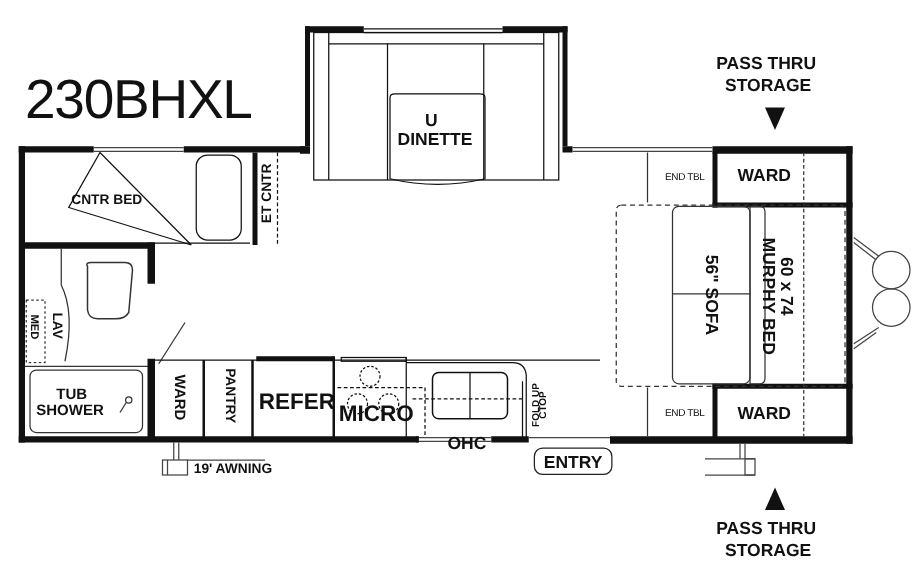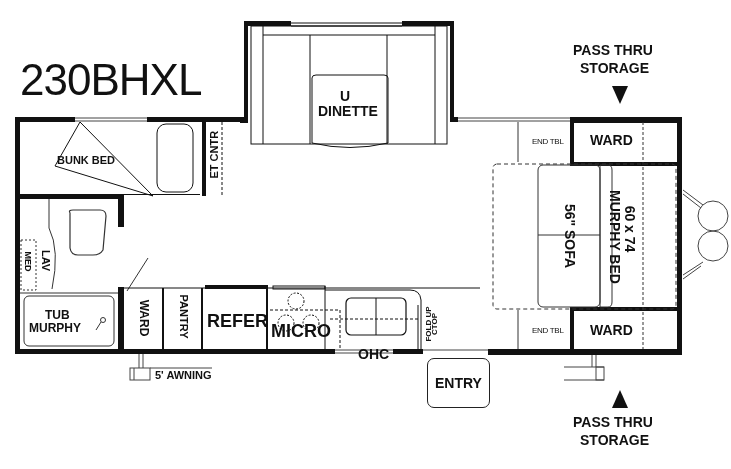--- a/index.html
+++ b/index.html
@@ -2,21 +2,21 @@
 <html><head>
 <meta charset="utf-8">
 <style>
   html, body { margin:0; padding:0; background:#ffffff; }
   body { width:731px; height:469px; position:relative; overflow:hidden;
          font-family:"Liberation Sans", "DejaVu Sans", sans-serif; color:#111; }
   svg.plan { position:absolute; left:0; top:0; }
   .lbl { position:absolute; font-weight:bold; color:#111; white-space:nowrap; line-height:1; }
   .title { font-size:44px; font-weight:normal; letter-spacing:-1px; }
   .rot90 { transform:rotate(90deg); transform-origin:center center; }
-  .tag { position:absolute; border:1.5px solid #222; border-radius:7px; padding:16px 7px;
+  .tag { position:absolute; border:1.5px solid #222; border-radius:7px; padding:2px 7px;
          font-weight:bold; font-size:14px; background:#fff; }
   .small { font-size:8px; font-weight:normal; letter-spacing:-0.3px; }
 </style>
 </head>
 <body>
 
 <svg class="plan" width="731" height="469" viewBox="0 0 731 469">
 
   <g fill="none" stroke="#111">
     <rect x="244" y="21" width="4" height="96" fill="#111" stroke="none"></rect>
@@ -148,40 +148,40 @@
 </svg>
 
 <div class="lbl title" style="left:20px;top:58px;">230BHXL</div>
 
 <div class="lbl" style="left:340px;top:89px;font-size:14px;">U</div>
 <div class="lbl" style="left:318px;top:104px;font-size:14px;text-align:center;">DINETTE</div>
 
 <div class="lbl" style="left:573px;top:43px;font-size:14px;">PASS THRU</div>
 <div class="lbl" style="left:580px;top:61px;font-size:14px;">STORAGE</div>
 
-<div class="lbl" style="left:57px;top:155px;font-size:11px;">BUNK BED</div>
+<div class="lbl" style="left:57px;top:155px;font-size:11px;">CNTR BED</div>
 <div class="lbl rot90" style="left:193px;top:152px;font-size:11px;width:42px;text-align:center;transform:rotate(-90deg);">ET CNTR</div>
 
 <div class="lbl" style="left:27px;top:255px;font-size:11px;width:36px;text-align:center;transform:rotate(90deg);">LAV</div>
 <div class="lbl" style="left:12px;top:257px;font-size:9px;width:30px;text-align:center;transform:rotate(90deg);">MED</div>
 
 <div class="lbl" style="left:45px;top:309px;font-size:12px;">TUB</div>
-<div class="lbl" style="left:29px;top:322px;font-size:12px;">MURPHY</div>
+<div class="lbl" style="left:29px;top:322px;font-size:12px;">SHOWER</div>
 
 <div class="lbl" style="left:123px;top:312px;font-size:12px;width:42px;text-align:center;transform:rotate(90deg);">WARD</div>
 <div class="lbl" style="left:158px;top:311px;font-size:11px;width:50px;text-align:center;transform:rotate(90deg);">PANTRY</div>
 <div class="lbl" style="left:207px;top:312px;font-size:18px;">REFER</div>
 <div class="lbl" style="left:271px;top:322px;font-size:18px;">MICRO</div>
 <div class="lbl" style="left:358px;top:335px;font-size:14px;margin-top:12px;">OHC</div>
 <div class="lbl" style="left:407px;top:320px;font-size:8px;width:44px;text-align:center;transform:rotate(-90deg);">FOLD UP</div>
 <div class="lbl" style="left:418px;top:320px;font-size:8px;width:34px;text-align:center;transform:rotate(-90deg);">CTOP</div>
 
 <div class="tag" style="left:427px;top:358px;">ENTRY</div>
 
-<div class="lbl" style="left:155px;top:370px;font-size:11px;">5' AWNING</div>
+<div class="lbl" style="left:155px;top:370px;font-size:11px;">19' AWNING</div>
 
 <div class="lbl small" style="left:532px;top:138px;">END TBL</div>
 <div class="lbl small" style="left:532px;top:327px;">END TBL</div>
 <div class="lbl" style="left:590px;top:133px;font-size:14px;">WARD</div>
 <div class="lbl" style="left:590px;top:323px;font-size:14px;">WARD</div>
 <div class="lbl" style="left:530px;top:229px;font-size:14px;width:80px;text-align:center;transform:rotate(90deg);">56" SOFA</div>
 <div class="lbl" style="left:580px;top:222px;font-size:14px;width:100px;text-align:center;transform:rotate(90deg);">60 x 74</div>
 <div class="lbl" style="left:565px;top:230px;font-size:14px;width:100px;text-align:center;transform:rotate(90deg);">MURPHY BED</div>
 
 <div class="lbl" style="left:573px;top:415px;font-size:14px;">PASS THRU</div>

